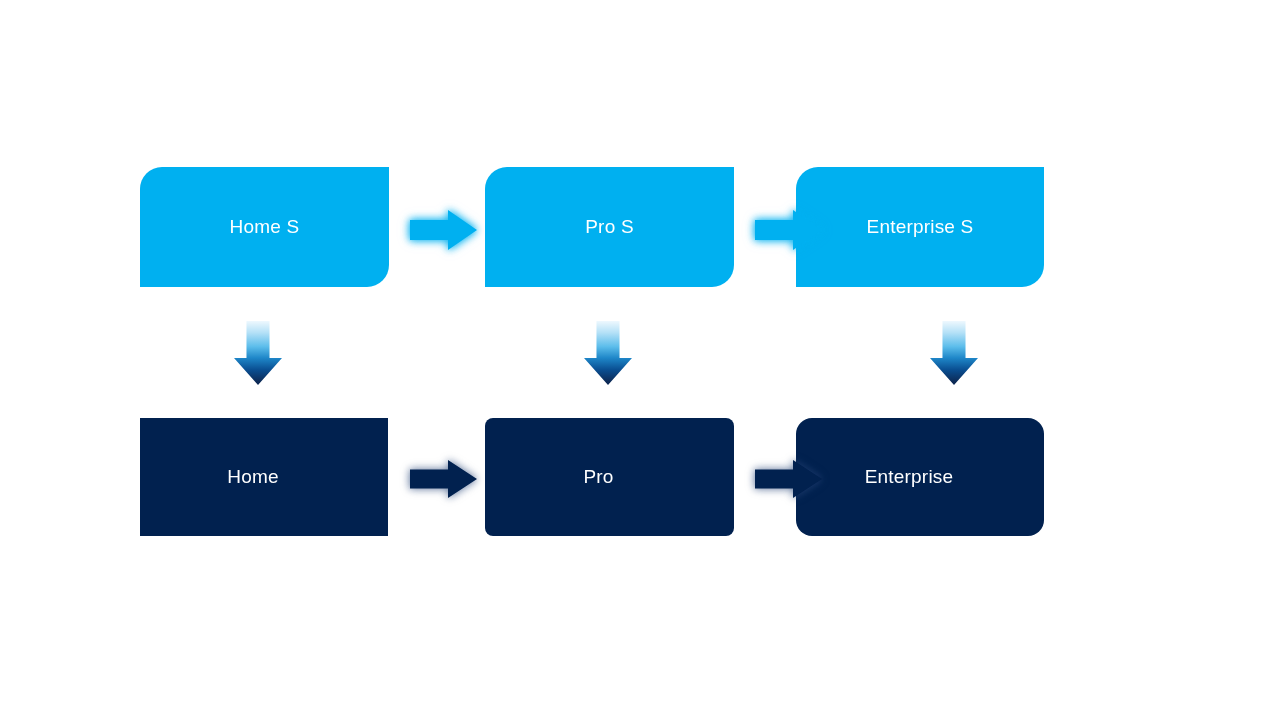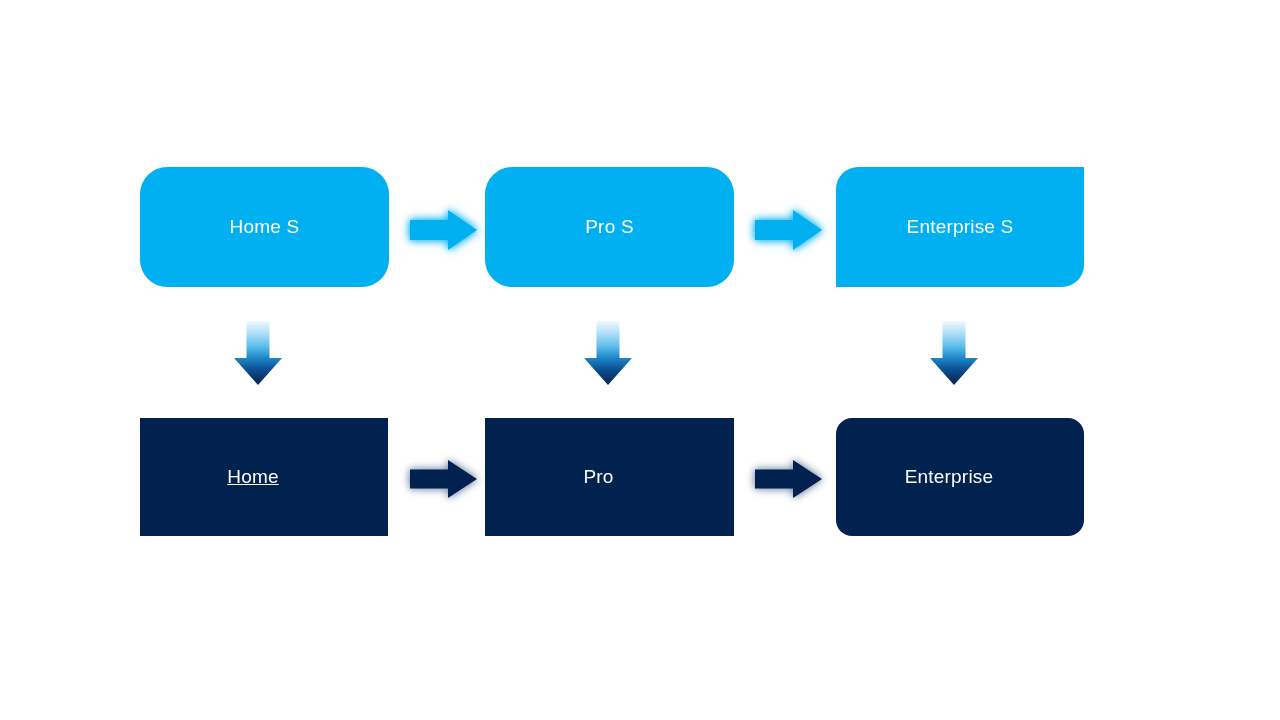--- a/index.html
+++ b/index.html
@@ -31,25 +31,25 @@
     border-radius:22px 0 22px 0;
   }
   .box-bottom{
     top:418px;
     height:118px;
     background:var(--dark-navy,#01214F);
     padding-right:22px; 
   }
   #box-home-s, #box-home{left:140px;}
   #box-pro-s, #box-pro{left:485px;align-items:center;}
-  #box-enterprise-s, #box-enterprise{left:836px;text-align:right;}
-  #box-home-s,#box-pro-s{width:249px;border-radius:27px;}
+  #box-enterprise-s, #box-enterprise{left:796px;text-align:right;}
+  #box-home-s,#box-pro-s{width:249px;}
   #box-enterprise-s{width:248px;}
-  #box-home{width:248px;text-decoration:underline;}
-  #box-pro{width:249px;}
+  #box-home{width:248px;}
+  #box-pro{width:249px;border-radius:8px;}
   #box-enterprise{width:248px;border-radius:16px;}
 
   
   .arrow-wrap{position:absolute;}
   .glow-cyan{filter:drop-shadow(0 0 4px rgba(0,176,240,0.85)) drop-shadow(0 0 3px rgba(0,176,240,0.55));}
   .glow-slate{filter:drop-shadow(0 0 4px rgba(40,70,120,0.50)) drop-shadow(0 0 3px rgba(40,70,120,0.35));}
 
   .right-arrow{
     width:100%;height:100%;
     clip-path:polygon(0 25%, 56.7% 25%, 56.7% 0, 100% 50%, 56.7% 100%, 56.7% 75%, 0 75%);

